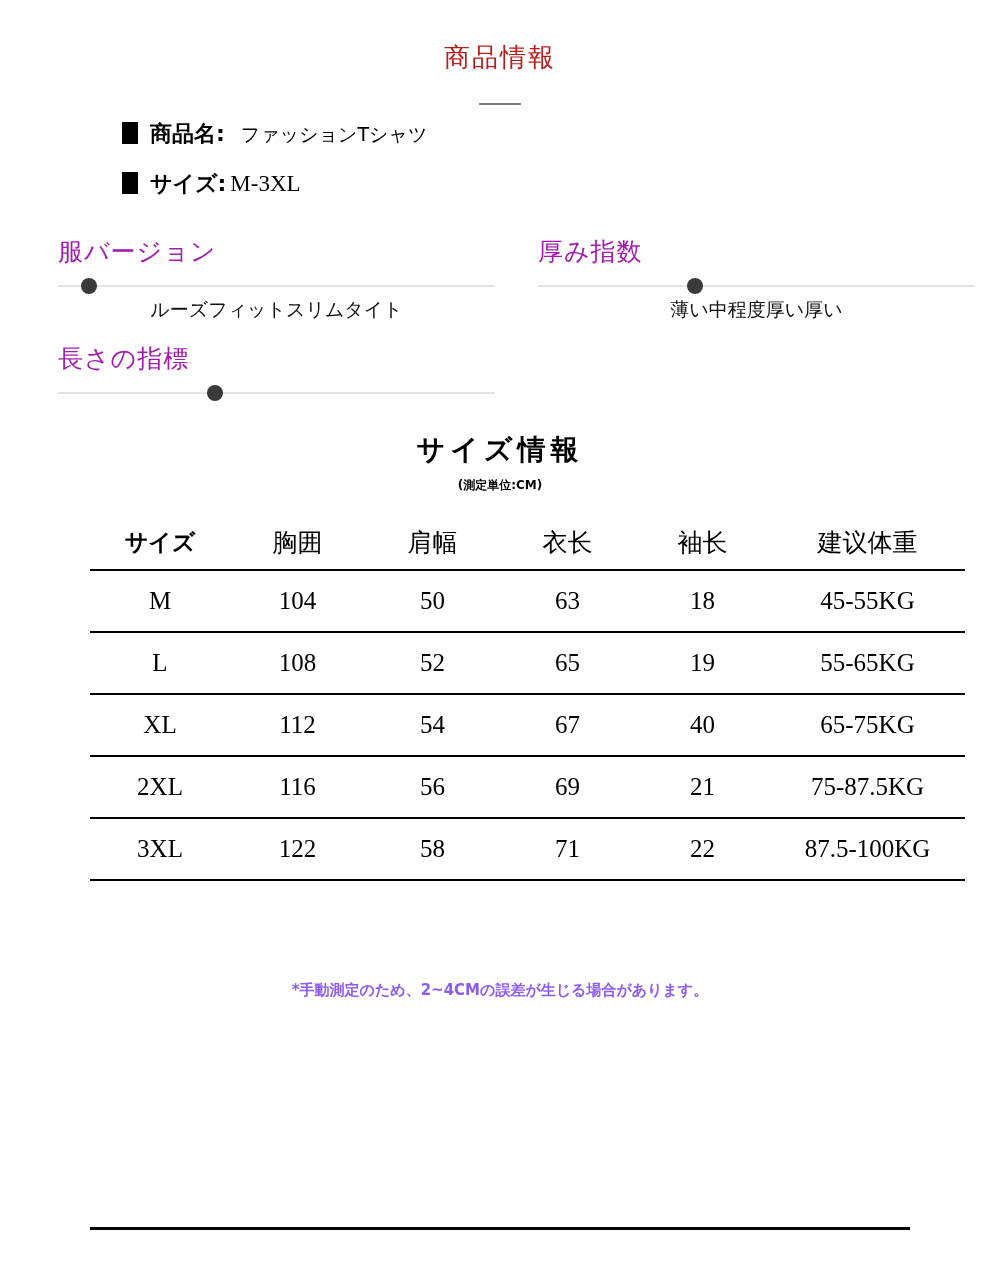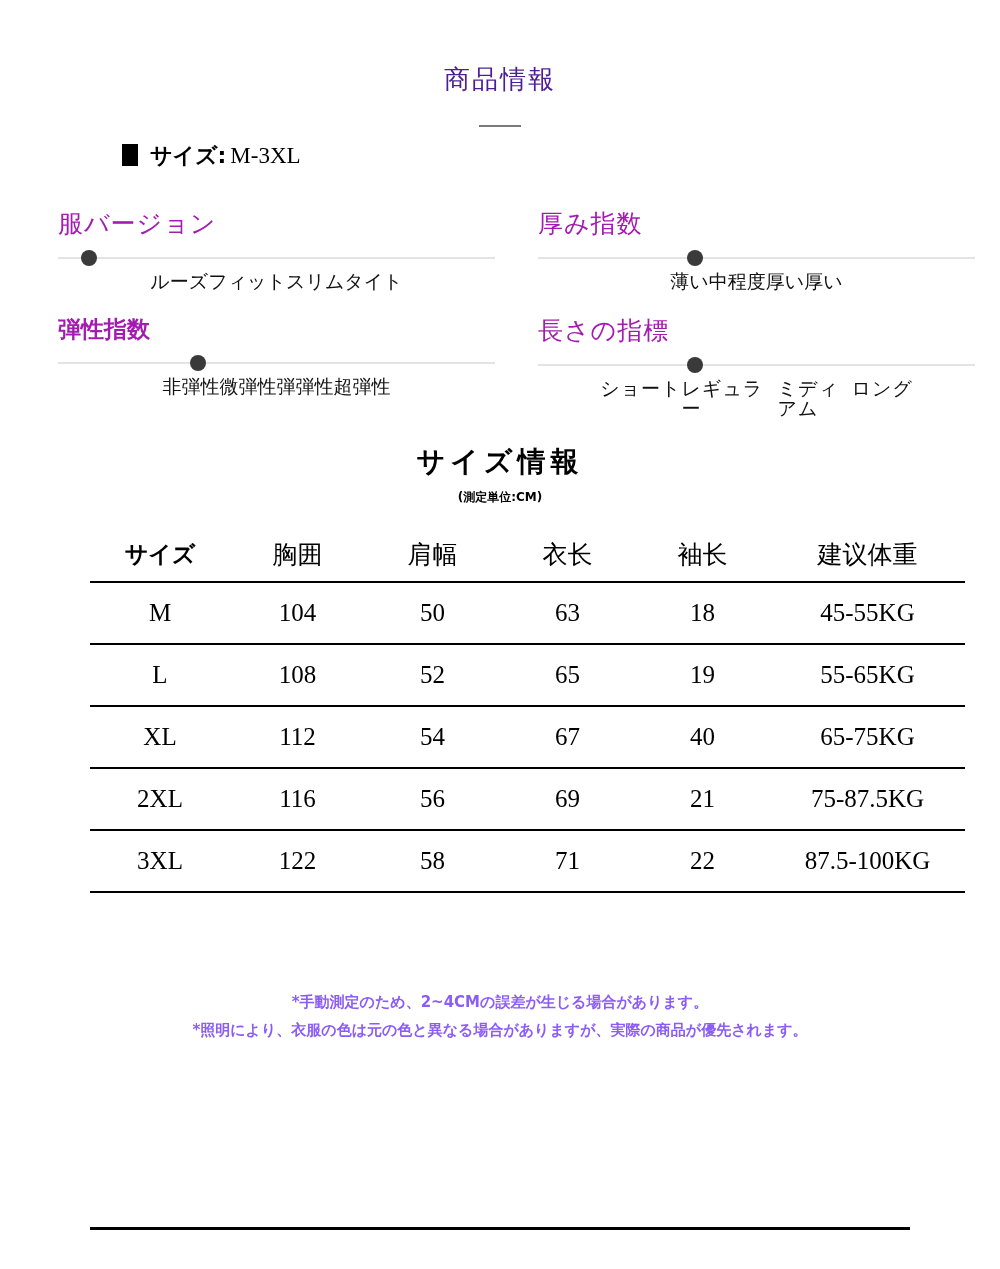--- a/index.html
+++ b/index.html
@@ -14,23 +14,22 @@
     position: relative;
     overflow: hidden;
   }
 
   
   .page-title {
     text-align: center;
     font-family: "Liberation Serif", "DejaVu Serif", serif;
     font-size: 26px;
     letter-spacing: 2px;
-    color: #4c1d95;
+    color: #b91c1c;
     padding-top: 40px;
-    margin-top: 22px;
   }
   .title-divider {
     width: 42px;
     height: 2px;
     background: #7a7a7a;
     margin: 28px auto 0 auto;
   }
 
   
   .spec-block {
@@ -215,20 +214,25 @@
 </style>
 </head>
 <body>
 
 <div class="page-title">商品情報</div>
 <div class="title-divider"></div>
 
 <div class="spec-block">
   <div class="spec-row">
     <span class="spec-bullet"></span>
+    <span class="spec-key">商品名:</span>
+    <span class="spec-val sans">ファッションTシャツ</span>
+  </div>
+  <div class="spec-row">
+    <span class="spec-bullet"></span>
     <span class="spec-key">サイズ:</span>
     <span class="spec-val serif-tight">M-3XL</span>
   </div>
 </div>
 
 <div class="sliders">
 
   <div class="slider-group">
     <div class="slider-label">服バージョン</div>
     <div class="slider-track">
@@ -250,45 +254,26 @@
       <div class="knob" id="knob1" style="left: 36%;"></div>
     </div>
     <div class="slider-ticks">
       <span>薄い</span>
       <span>中程度</span>
       <span>厚い</span>
       <span>厚い</span>
     </div>
   </div>
 
-  <div class="slider-group">
-    <div class="slider-label bold-sans">弾性指数</div>
-    <div class="slider-track">
-      <div class="rail"></div>
-      <div class="knob" id="knob2" style="left: 32%;"></div>
-    </div>
-    <div class="slider-ticks">
-      <span>非弾性</span>
-      <span>微弾性弾</span>
-      <span>弾性</span>
-      <span>超弾性</span>
-    </div>
-  </div>
 
   <div class="slider-group">
     <div class="slider-label">長さの指標</div>
     <div class="slider-track">
       <div class="rail"></div>
       <div class="knob" id="knob3" style="left: 36%;"></div>
-    </div>
-    <div class="slider-ticks wide">
-      <span>ショート</span>
-      <span>レギュラー</span>
-      <span style="max-width:74px">ミディアム</span>
-      <span>ロング</span>
     </div>
   </div>
 
 </div>
 
 <div class="size-head">
   <h2>サイズ情報</h2>
   <div class="unit">(測定単位:CM)</div>
 </div>
 
@@ -352,16 +337,15 @@
           <td>71</td>
           <td>22</td>
           <td>87.5-100KG</td>
         </tr>
       </tbody>
   </table>
 </div>
 
 <div class="notes">
   <div class="note">*手動測定のため、2~4CMの誤差が生じる場合があります。</div>
-  <div class="note">*照明により、衣服の色は元の色と異なる場合がありますが、実際の商品が優先されます。</div>
 </div>
 
 <div class="bottom-rule"></div>
 
 </body></html>

